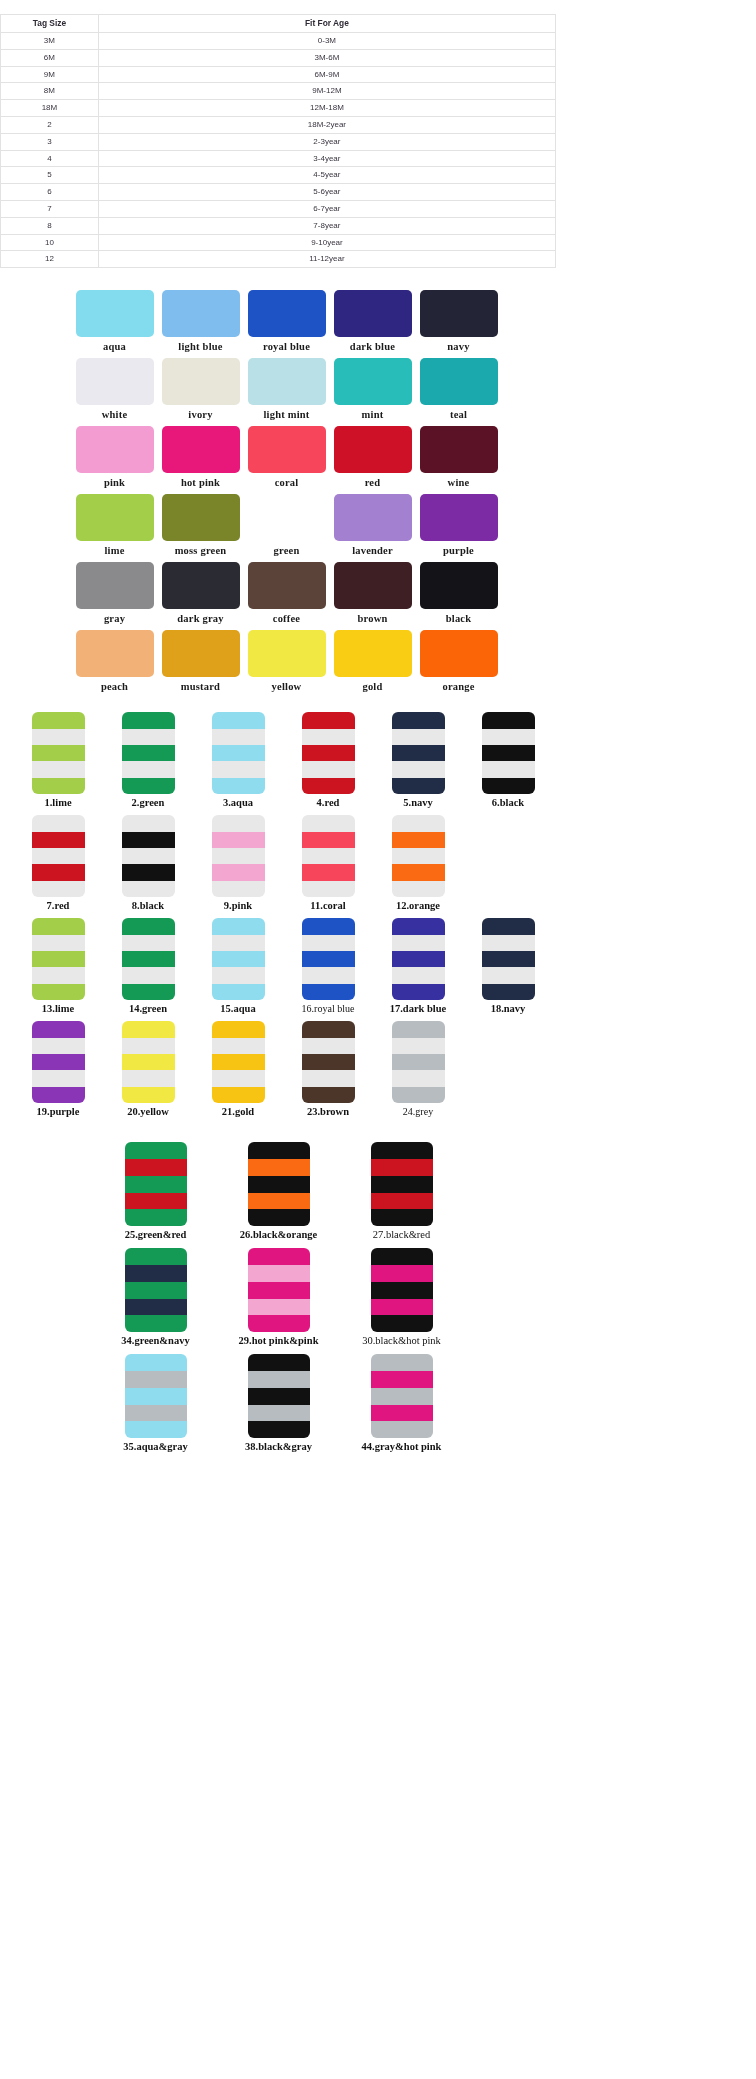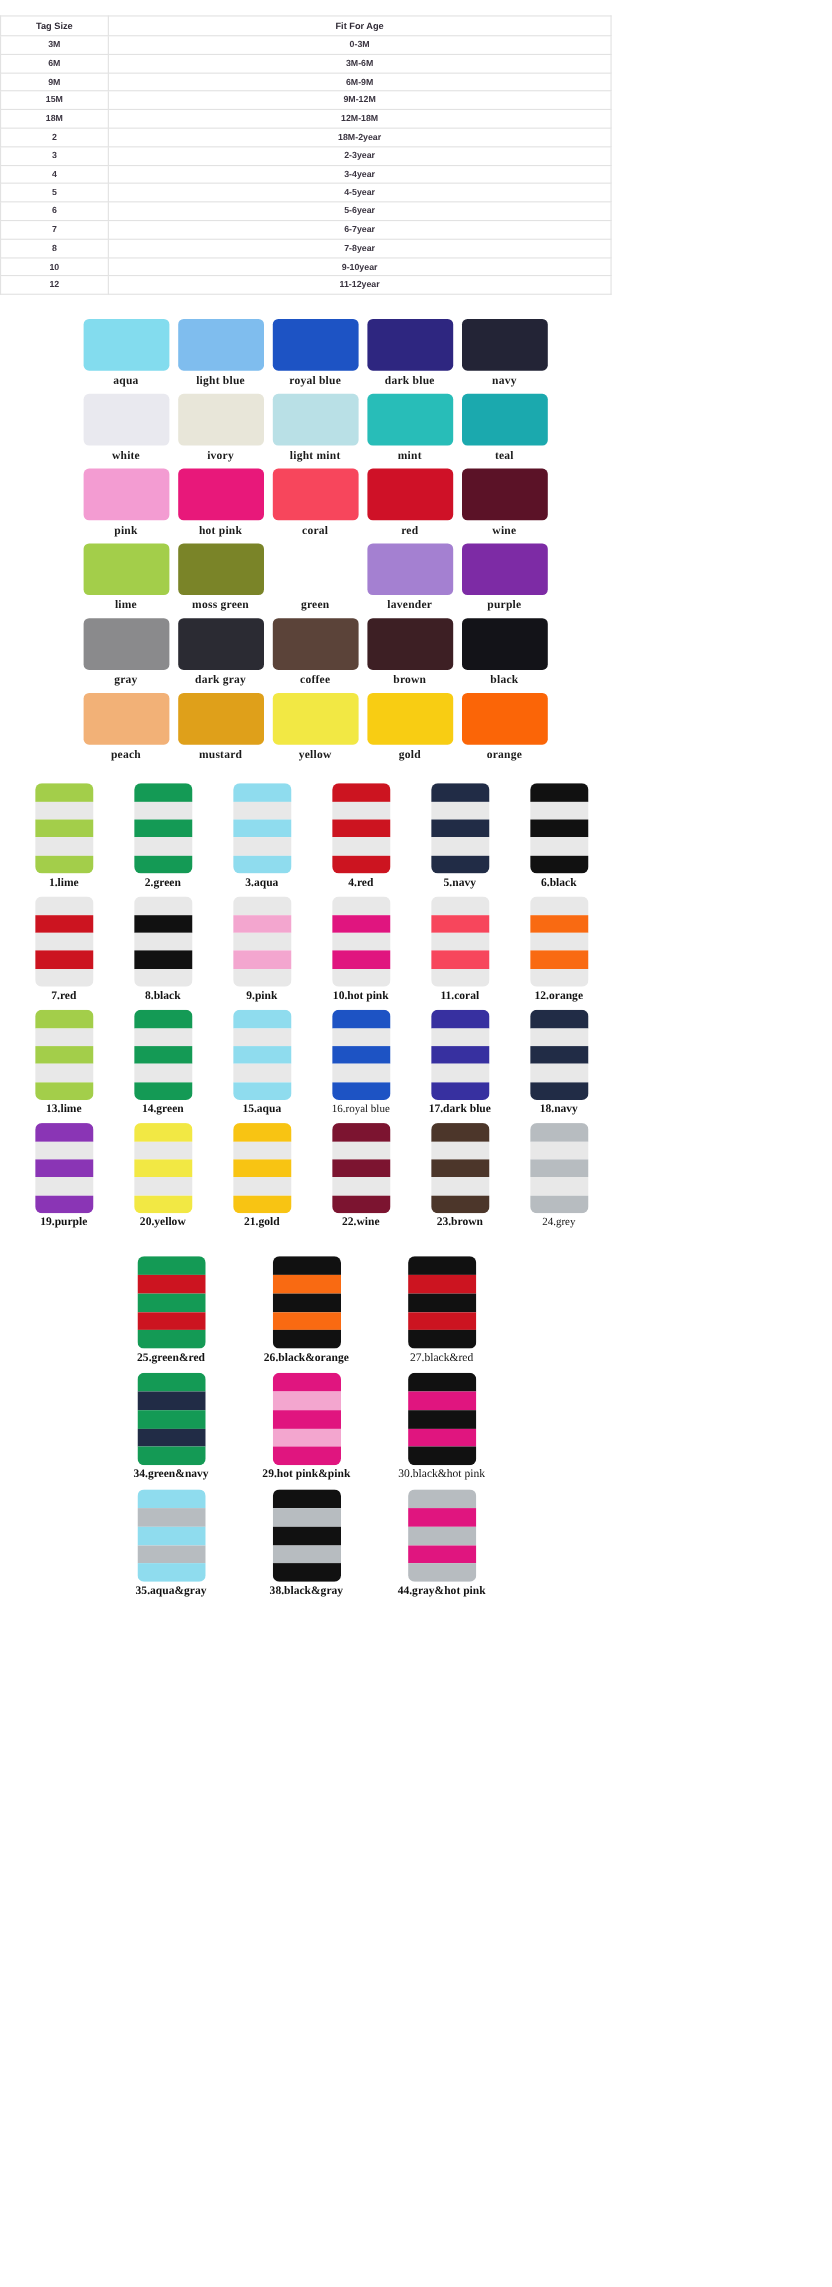--- a/index.html
+++ b/index.html
@@ -5,21 +5,21 @@
   html,body{margin:0;padding:0;background:#ffffff;}
   body{width:756px;font-family:"Liberation Serif",serif;color:#222;}
   .page{width:756px;position:relative;background:#fff;}
 
   
   .size-table-wrap{padding:14px 0 16px 0;}
   table.size-table{border-collapse:collapse;width:556px;margin:0 0 0 0;
     font-family:"Liberation Sans",sans-serif;}
   table.size-table th,table.size-table td{
     border:1px solid #e2e2e2;padding:0;height:15.8px;line-height:15.8px;
-    text-align:center;font-size:8px;color:#3a3440;font-weight:bold;}
+    text-align:center;font-size:8px;color:#3a3440;font-weight:normal;}
   table.size-table th{font-weight:bold;font-size:8.4px;color:#2f2a35;height:17px;}
   table.size-table col.c1{width:98px;}
   table.size-table col.c2{width:458px;}
 
   
   .solid-block{width:756px;padding-top:6px;}
   .solid-row{display:flex;justify-content:flex-start;margin:0 0 6px 0;padding-left:72px;}
   .solid-cell{width:85px;margin-right:1px;display:flex;flex-direction:column;align-items:center;}
   .solid-chip{width:78px;height:47px;border-radius:5px;}
   .solid-label{font-family:"Liberation Serif",serif;font-weight:bold;font-size:10.5px;
@@ -71,21 +71,21 @@
           </tr>
           <tr>
             <td>6M</td>
             <td>3M-6M</td>
           </tr>
           <tr>
             <td>9M</td>
             <td>6M-9M</td>
           </tr>
           <tr>
-            <td>15M</td>
+            <td>8M</td>
             <td>9M-12M</td>
           </tr>
           <tr>
             <td>18M</td>
             <td>12M-18M</td>
           </tr>
           <tr>
             <td>2</td>
             <td>18M-2year</td>
           </tr>
@@ -350,30 +350,20 @@
             <span style="background: rgb(243, 166, 207); height: 20%;"></span>
             <span style="background: rgb(232, 232, 232); height: 20%;"></span>
             <span style="background: rgb(243, 166, 207); height: 20%;"></span>
             <span style="background: rgb(232, 232, 232); height: 20%;"></span>
           </div>
           <div class="stripe-label">9.pink</div>
         </div>
         <div class="stripe-cell">
           <div class="stripe-chip">
             <span style="background: rgb(232, 232, 232); height: 20%;"></span>
-            <span style="background: rgb(224, 21, 127); height: 20%;"></span>
-            <span style="background: rgb(232, 232, 232); height: 20%;"></span>
-            <span style="background: rgb(224, 21, 127); height: 20%;"></span>
-            <span style="background: rgb(232, 232, 232); height: 20%;"></span>
-          </div>
-          <div class="stripe-label">10.hot pink</div>
-        </div>
-        <div class="stripe-cell">
-          <div class="stripe-chip">
-            <span style="background: rgb(232, 232, 232); height: 20%;"></span>
             <span style="background: rgb(247, 70, 92); height: 20%;"></span>
             <span style="background: rgb(232, 232, 232); height: 20%;"></span>
             <span style="background: rgb(247, 70, 92); height: 20%;"></span>
             <span style="background: rgb(232, 232, 232); height: 20%;"></span>
           </div>
           <div class="stripe-label">11.coral</div>
         </div>
         <div class="stripe-cell">
           <div class="stripe-chip">
             <span style="background: rgb(232, 232, 232); height: 20%;"></span>
@@ -470,30 +460,20 @@
         </div>
         <div class="stripe-cell">
           <div class="stripe-chip">
             <span style="background: rgb(248, 196, 19); height: 20%;"></span>
             <span style="background: rgb(232, 232, 232); height: 20%;"></span>
             <span style="background: rgb(248, 196, 19); height: 20%;"></span>
             <span style="background: rgb(232, 232, 232); height: 20%;"></span>
             <span style="background: rgb(248, 196, 19); height: 20%;"></span>
           </div>
           <div class="stripe-label">21.gold</div>
-        </div>
-        <div class="stripe-cell">
-          <div class="stripe-chip">
-            <span style="background: rgb(124, 20, 48); height: 20%;"></span>
-            <span style="background: rgb(232, 232, 232); height: 20%;"></span>
-            <span style="background: rgb(124, 20, 48); height: 20%;"></span>
-            <span style="background: rgb(232, 232, 232); height: 20%;"></span>
-            <span style="background: rgb(124, 20, 48); height: 20%;"></span>
-          </div>
-          <div class="stripe-label">22.wine</div>
         </div>
         <div class="stripe-cell">
           <div class="stripe-chip">
             <span style="background: rgb(76, 54, 42); height: 20%;"></span>
             <span style="background: rgb(232, 232, 232); height: 20%;"></span>
             <span style="background: rgb(76, 54, 42); height: 20%;"></span>
             <span style="background: rgb(232, 232, 232); height: 20%;"></span>
             <span style="background: rgb(76, 54, 42); height: 20%;"></span>
           </div>
           <div class="stripe-label">23.brown</div>

